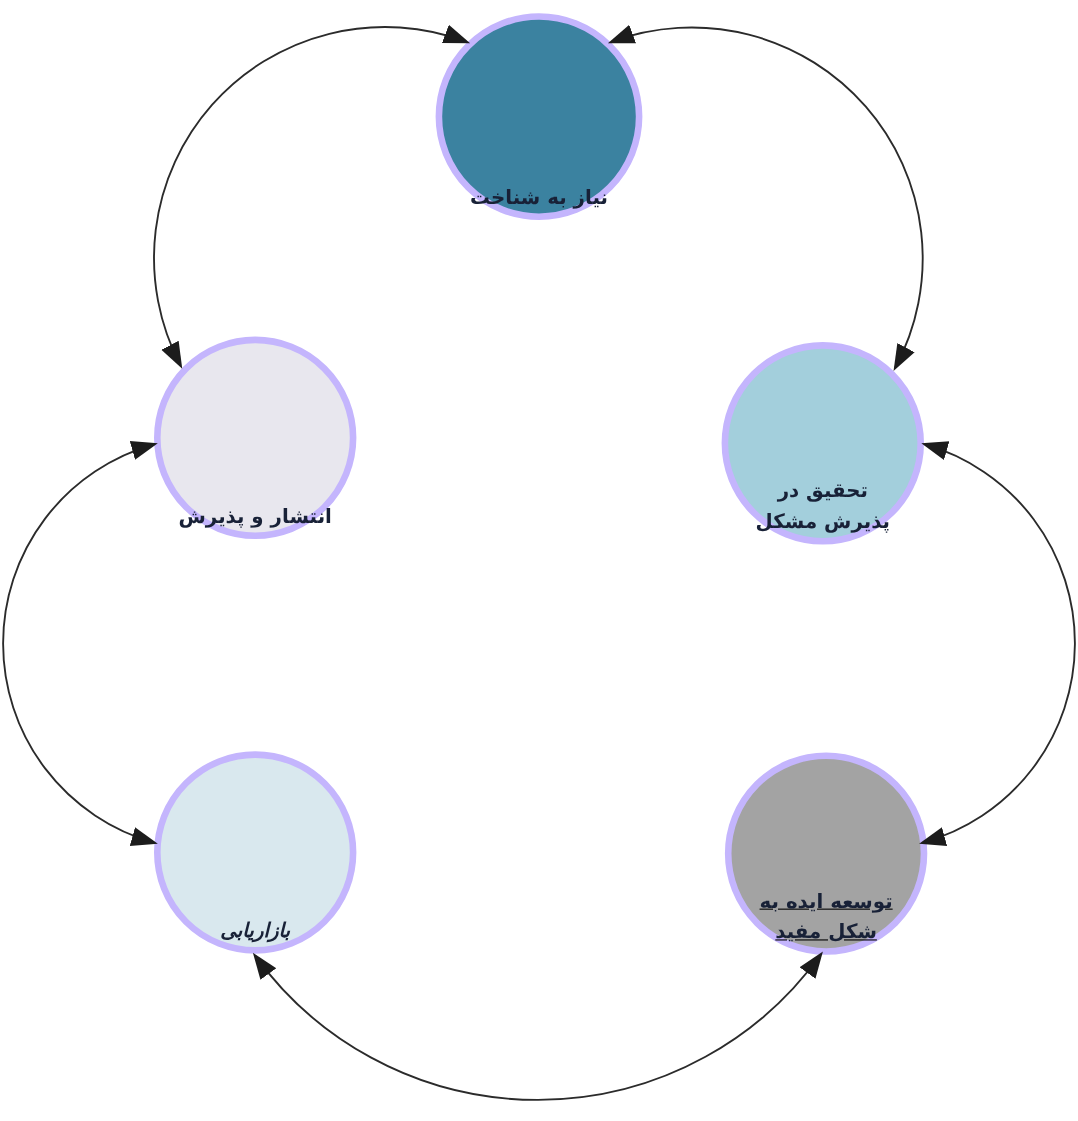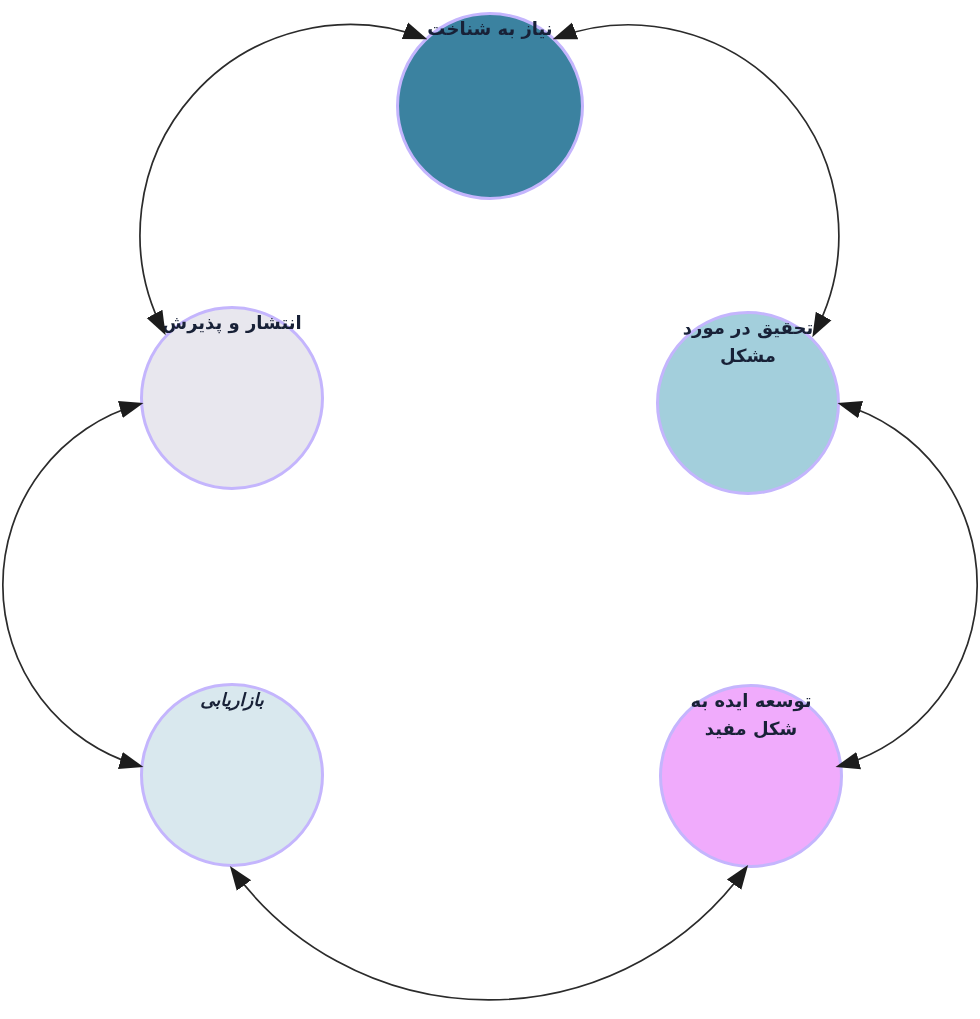--- a/index.html
+++ b/index.html
@@ -26,23 +26,23 @@
   }
   .edge {
     fill: none;
     stroke: #2b2b2b;
     stroke-width: 1.7;
   }
   .node {
     position: absolute;
     box-sizing: border-box;
     border-radius: 50%;
-    border: 3px solid #c4b5fd;
+    border: 6px solid #c4b5fd;
     display: flex;
-    align-items: flex-start;
+    align-items: flex-end;
     justify-content: center;
     z-index: 1;
   }
   .node-label {
     direction: rtl;
     text-align: center;
     font-weight: bold;
     font-size: 18px;
     line-height: 1.55;
     color: #182137;
@@ -58,24 +58,24 @@
 </head>
 <body>
 
 <div class="canvas">
 
   <div class="node node-need" style="background-color: rgb(59, 130, 160);">
     <span class="node-label">نیاز به شناخت</span>
   </div>
 
   <div class="node node-research" style="background-color: rgb(163, 207, 220);">
-    <span class="node-label">تحقیق در مورد مشکل</span>
+    <span class="node-label">تحقیق در پذیرش مشکل</span>
   </div>
 
-  <div class="node node-develop" style="background-color: #f0abfc;">
+  <div class="node node-develop" style="background-color: #a3a3a3; text-decoration: underline;">
     <span class="node-label">توسعه ایده به شکل مفید</span>
   </div>
 
   <div class="node node-marketing" style="background-color: rgb(217, 232, 238); font-style: italic;">
     <span class="node-label">بازاریابی</span>
   </div>
 
   <div class="node node-diffusion" style="background-color: rgb(232, 231, 238);">
     <span class="node-label">انتشار و پذیرش</span>
   </div>

